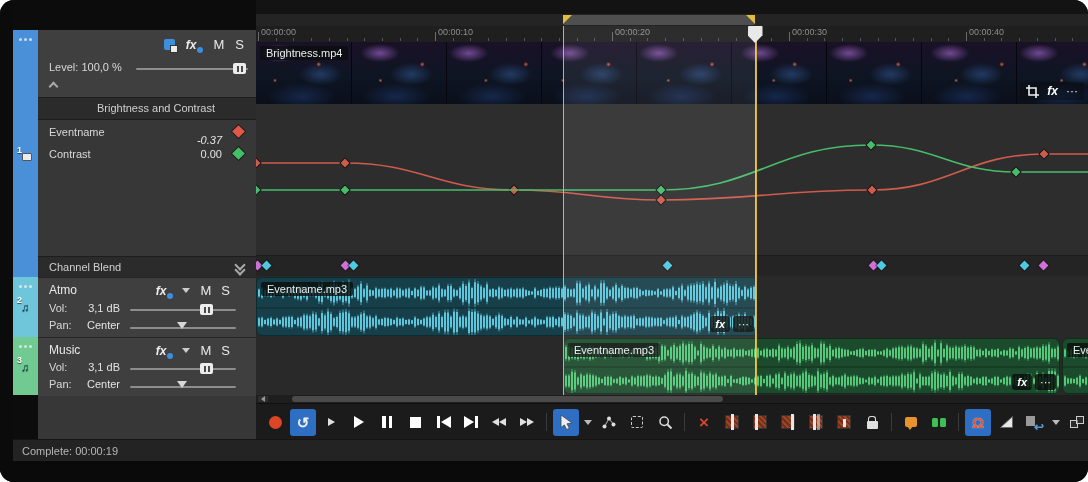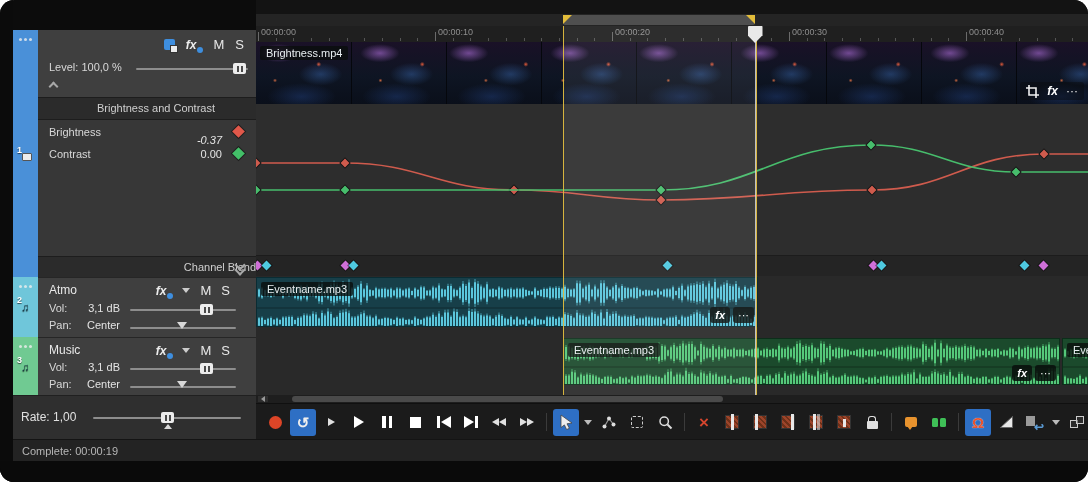--- a/index.html
+++ b/index.html
@@ -70,21 +70,21 @@
   .rlabel{position:absolute;top:1px;font-size:9px;color:#8f8f8f;white-space:nowrap;}
   .vidrow{position:absolute;left:0;top:28px;width:832px;height:62px;background:#0e1320;}
   .thumb{position:absolute;top:0;height:62px;border-right:1px solid #05070c;}
   .clabel{position:absolute;left:4px;top:4px;background:rgba(10,14,12,.8);color:#e8eef0;font-size:11px;padding:1px 6px;border-radius:2px;white-space:nowrap;z-index:3;}
   .vidicons{position:absolute;right:4px;bottom:4px;display:flex;align-items:center;gap:8px;color:#f0f0f0;background:rgba(8,10,14,.45);border-radius:3px;padding:2px 6px;z-index:3;}
   .fxtxt{font-style:italic;font-weight:bold;font-size:12px;color:#fff;}
   .curverow{position:absolute;left:0;top:90px;width:832px;height:151px;background:#2d2d2d;}
   .kfrow{position:absolute;left:0;top:241px;width:832px;height:21px;background:#242424;border-top:1px solid #1c1c1c;border-bottom:1px solid #1c1c1c;}
   .kfd{position:absolute;top:6px;width:7px;height:7px;transform:rotate(45deg);box-shadow:0 0 0 1px rgba(10,10,10,.5);}
   .atrack{position:absolute;left:0;width:832px;background:#292929;}
-  .clip{position:absolute;top:1px;bottom:10px;border-radius:0;overflow:hidden;}
+  .clip{position:absolute;top:1px;bottom:1px;border-radius:6px;overflow:hidden;}
   .chips{position:absolute;right:3px;bottom:3px;display:flex;gap:3px;z-index:3;}
   .chip{background:rgba(8,14,12,.85);color:#fff;border-radius:3px;font-size:11px;padding:0 5px;height:16px;line-height:16px;}
   .selover{position:absolute;top:12px;bottom:0;background:rgba(255,255,255,.065);border-left:1px solid rgba(222,186,62,.95);border-right:1px solid rgba(222,186,62,.95);z-index:4;pointer-events:none;}
   .phline{position:absolute;top:12px;bottom:0;width:1.5px;background:rgba(216,216,216,.85);z-index:5;}
   .phhead{position:absolute;top:12px;width:15px;height:17px;background:#e9e9e9;clip-path:polygon(0 0,100% 0,100% 55%,50% 100%,0 55%);z-index:6;border-radius:1px;}
   .scrollrow{left:256px;top:395px;width:832px;height:8px;background:#1e1e1e;}
   .scrollbtn{position:absolute;left:2px;top:1px;width:10px;height:6px;background:#2e2e2e;display:flex;align-items:center;justify-content:center;}
   .scrollbtn i{border-top:3px solid transparent;border-bottom:3px solid transparent;border-right:4px solid #999;}
   .scrollhandle{position:absolute;top:1px;height:6px;background:#4a4a4a;border-radius:3px;}
 
@@ -176,29 +176,29 @@
       </span>
       <span class="chv" style="position:absolute;left:12px;top:53px;"></span>
     </div>
 
     <div class="secbar" style="top:67px;padding-left:48px;">
       <span class="t">Brightness and Contrast</span>
       <span class="chv" style="position:absolute;right:12px;top:9px;"></span>
     </div>
 
     <div>
-      <span class="lbl" style="position:absolute;left:11px;top:96px;">Brightness</span>
+      <span class="lbl" style="position:absolute;left:11px;top:96px;">Eventname</span>
       <span class="val" style="position:absolute;right:34px;top:104px;font-style:italic;">-0.37</span>
       <span class="kfd-p" style="position: absolute; right: 13px; top: 97px; background: rgb(224, 88, 74);"></span>
       <span class="lbl" style="position:absolute;left:11px;top:118px;">Contrast</span>
       <span class="val" style="position:absolute;right:34px;top:118px;">0.00</span>
       <span class="kfd-p" style="position: absolute; right: 13px; top: 119px; background: rgb(67, 191, 104);"></span>
     </div>
 
-    <div class="secbar" style="top:226px;text-align:right;">
+    <div class="secbar" style="top:226px;">
       <span class="t">Channel Blend</span>
       <span class="chvd" style="position:absolute;right:12px;top:5px;"></span>
     </div>
 
     <div class="hdr" style="top:247px;height:60px;border-top:1px solid #262626;">
       <span class="lbl" style="position:absolute;left:11px;top:5px;font-size:12px;color:#e8e8e8;">Atmo</span>
       <div style="position:absolute;right:26px;top:5px;display:flex;align-items:center;gap:10px;">
         <span class="fxi">fx</span>
         <span class="crt"></span>
         <span class="mslbl">M</span>
@@ -247,29 +247,20 @@
         <span class="mlab" style="top: 21px;">12</span>
         <span class="mlab" style="top: 36px;">18</span>
       </div>
     <div class="meter" style="top:312px;height:48px;">
         <span class="mlab" style="top: 6px;">6</span>
         <span class="mlab" style="top: 21px;">12</span>
         <span class="mlab" style="top: 36px;">18</span>
       </div>
   </div>
 
-  <div class="abs ratebar">
-    <span class="lbl" style="position:absolute;left:8px;top:14px;font-size:12px;color:#e0e0e0;">Rate: 1,00</span>
-    <span class="sl" style="left:80px;top:21px;width:148px;">
-      <span class="sh rateup" style="left:68px;">
-          <i></i>
-          <i></i>
-        </span>
-    </span>
-  </div>
 
   <div class="abs timeline">
     <div class="rangerow">
       <div class="rangehandle" style="left: 307px; width: 192px;"></div>
     </div>
     <div class="ruler">
         <div class="rtick minor" style="left: 2px;"></div>
         <div class="rtick minor" style="left: 19.7px;"></div>
         <div class="rtick minor" style="left: 37.4px;"></div>
         <div class="rtick minor" style="left: 55.1px;"></div>

